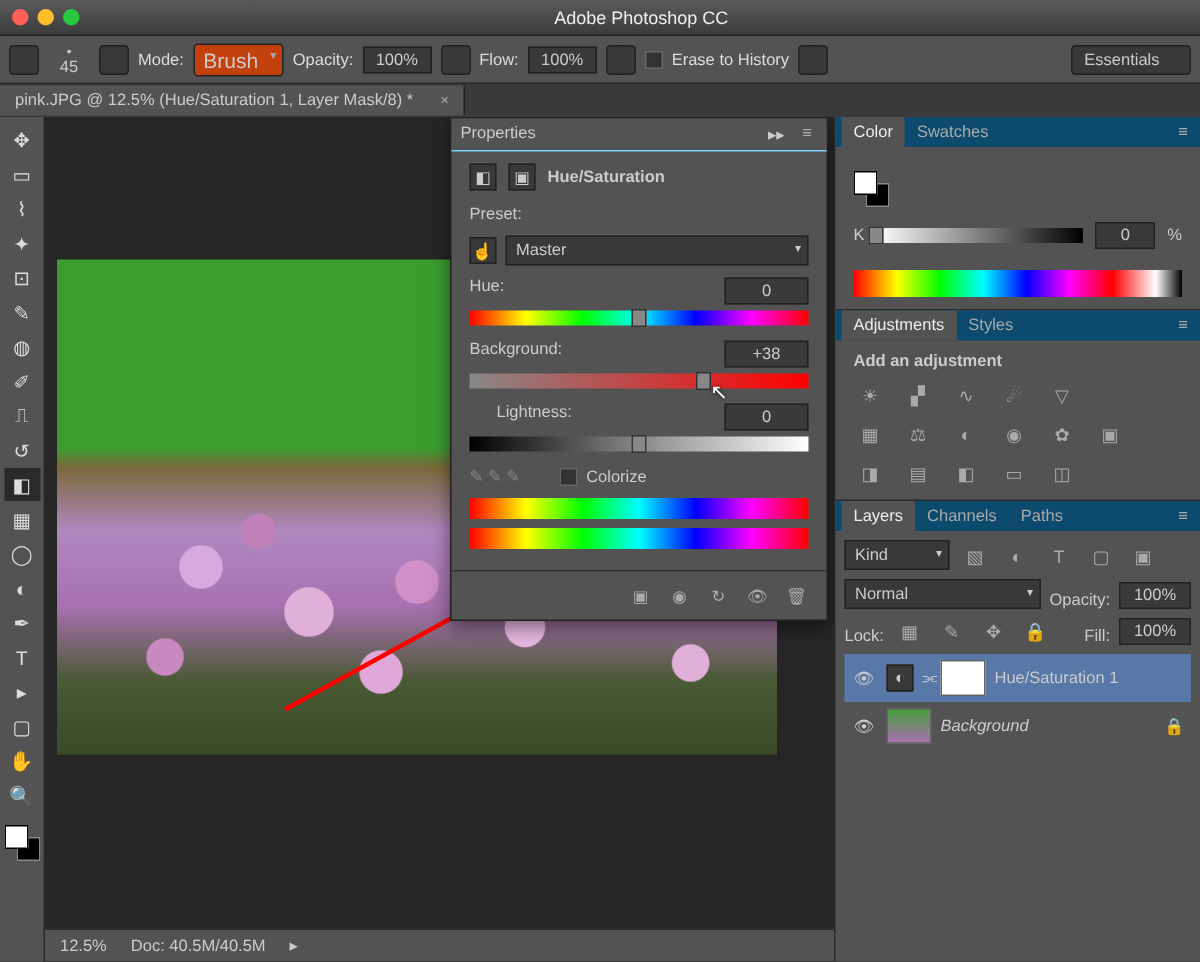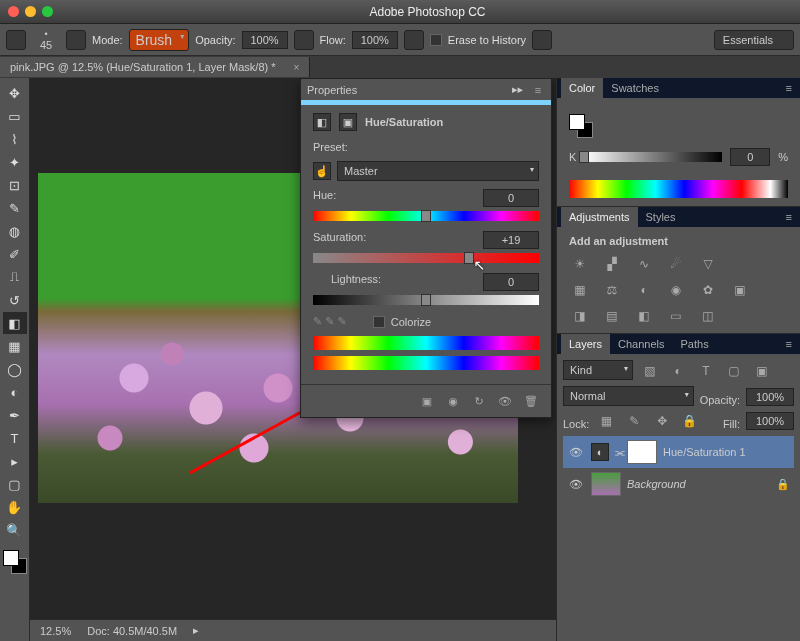--- a/index.html
+++ b/index.html
@@ -26,21 +26,21 @@
 .tbtn{width:24px;height:22px;display:flex;align-items:center;justify-content:center;color:#ddd;font-size:13px}
 .tbtn.active{background:#2a2a2a}
 .swatch{width:24px;height:24px;position:relative;margin-top:8px}
 .swatch .fg{width:16px;height:16px;background:#fff;border:1px solid #000;position:absolute;top:0;left:0}
 .swatch .bg{width:16px;height:16px;background:#000;border:1px solid #888;position:absolute;bottom:0;right:0}
 .canvas-area{flex:1;background:#262626;position:relative;overflow:hidden}
 .canvas-area .img{position:absolute;left:8px;top:95px;width:480px;height:330px;background:linear-gradient(#3a9d2e 0%,#3a9d2e 38%,#7a6a3a 42%,#b088c0 55%,#a870b0 70%,#4a5a35 85%,#3a4a28 100%)}
 .flowers{position:absolute;left:8px;top:220px;width:480px;height:200px;background:radial-gradient(circle at 20% 40%,#d8a8e0 14px,transparent 15px),radial-gradient(circle at 35% 55%,#e0b0d8 16px,transparent 17px),radial-gradient(circle at 50% 45%,#d090c8 14px,transparent 15px),radial-gradient(circle at 65% 60%,#e8b8e0 13px,transparent 14px),radial-gradient(circle at 80% 50%,#d8a0d0 15px,transparent 16px),radial-gradient(circle at 15% 70%,#c888c0 12px,transparent 13px),radial-gradient(circle at 45% 75%,#e0a8d8 14px,transparent 15px),radial-gradient(circle at 72% 35%,#d898d0 13px,transparent 14px),radial-gradient(circle at 88% 72%,#e0b0d8 12px,transparent 13px),radial-gradient(circle at 28% 28%,#c080b8 11px,transparent 12px)}
 .arrow{position:absolute;left:160px;top:275px;width:220px;height:120px;pointer-events:none}
 .properties{position:absolute;left:270px;top:0;width:252px;background:#535353;border:1px solid #222;box-shadow:0 4px 12px rgba(0,0,0,.5)}
-.panel-hdr{display:flex;align-items:center;padding:4px 6px;background:#535353;font-size:11px;border-bottom:5px solid #7dd3fc}
+.panel-hdr{display:flex;align-items:flex-start;padding:4px 6px;background:#535353;font-size:11px;border-bottom:1px solid #7dd3fc}
 .panel-hdr .ttl{flex:1}
 .panel-hdr .menu{width:14px;text-align:center;color:#aaa}
 .prop-body{padding:8px 12px}
 .prop-row{display:flex;align-items:center;gap:6px;margin-bottom:8px}
 .prop-title{display:flex;align-items:center;gap:8px;margin-bottom:10px}
 .sqic{width:18px;height:18px;background:#393939;border:1px solid #222;display:flex;align-items:center;justify-content:center}
 .prop-dd{flex:1;background:#393939;border:1px solid #222;padding:3px 16px 3px 6px;position:relative}
 .prop-dd:after{content:"▾";position:absolute;right:4px;top:3px;font-size:8px}
 .slider-group{margin-bottom:10px}
 .slider-lbl{display:flex;justify-content:space-between;margin-bottom:4px}
@@ -49,21 +49,21 @@
 .hue-track{background:linear-gradient(90deg,#f00,#ff0,#0f0,#0ff,#00f,#f0f,#f00)}
 .sat-track{background:linear-gradient(90deg,#888,#f00)}
 .light-track{background:linear-gradient(90deg,#000,#888,#fff)}
 .thumb{width:10px;height:12px;background:#888;border:1px solid #333;position:absolute;top:-1px;transform:translateX(-50%)}
 .cursor{position:absolute;font-size:14px;color:#fff;text-shadow:0 0 3px #000}
 .rainbow{height:14px;background:linear-gradient(90deg,#f00,#ff0,#0f0,#0ff,#00f,#f0f,#f00);margin:6px 0}
 .prop-footer{display:flex;justify-content:flex-end;gap:10px;padding:8px 12px;border-top:1px solid #333}
 .fic{width:16px;height:16px;display:flex;align-items:center;justify-content:center;color:#aaa}
 .right-col{width:244px;background:#535353;border-left:1px solid #2a2a2a;display:flex;flex-direction:column}
 .panel{border-bottom:1px solid #2a2a2a}
-.panel-tabs{display:flex;background:#0f172a;padding-left:4px;align-items:center}
+.panel-tabs{display:flex;background:#0c4a6e;padding-left:4px;align-items:center}
 .ptab{padding:4px 8px;color:#aaa;font-size:11px}
 .ptab.active{background:#535353;color:#eee}
 .ptab-sp{flex:1}
 .pmenu{padding:4px 8px;color:#aaa}
 .color-body{padding:8px 12px}
 .kslider{display:flex;align-items:center;gap:8px}
 .ktrack{flex:1;height:10px;background:linear-gradient(90deg,#fff,#000);position:relative}
 .spectrum{height:18px;background:linear-gradient(90deg,#f00,#ff0,#0f0,#0ff,#00f,#f0f,#f00,#fff 92%,#000 100%);margin-top:14px}
 .adj-body{padding:8px 12px}
 .adj-icons{display:flex;flex-wrap:wrap;gap:10px;margin-top:8px}
@@ -181,22 +181,22 @@
             <span>Hue:</span>
             <div class="numbox">0</div>
           </div>
           <div class="slider-track hue-track">
               <div class="thumb" style="left:50%"></div>
             </div>
         </div>
 
         <div class="slider-group">
           <div class="slider-lbl">
-            <span>Saturation:</span>
-            <div class="numbox">+19</div>
+            <span>Background:</span>
+            <div class="numbox">+38</div>
           </div>
           <div class="slider-track sat-track">
             <div class="thumb" style="left:69%"></div>
             <span class="cursor" style="left:71%;top:4px">↖</span>
           </div>
         </div>
 
         <div class="slider-group">
           <div class="slider-lbl">
             <span style="padding-left:18px">Lightness:</span>

